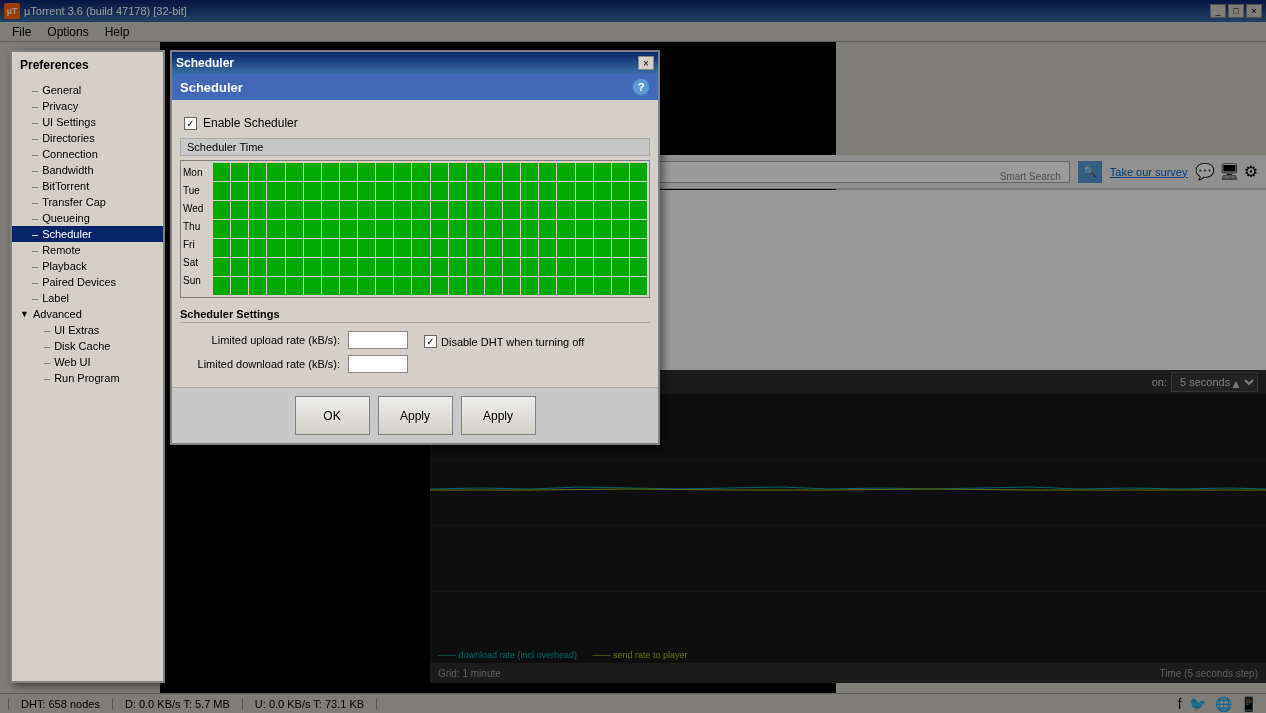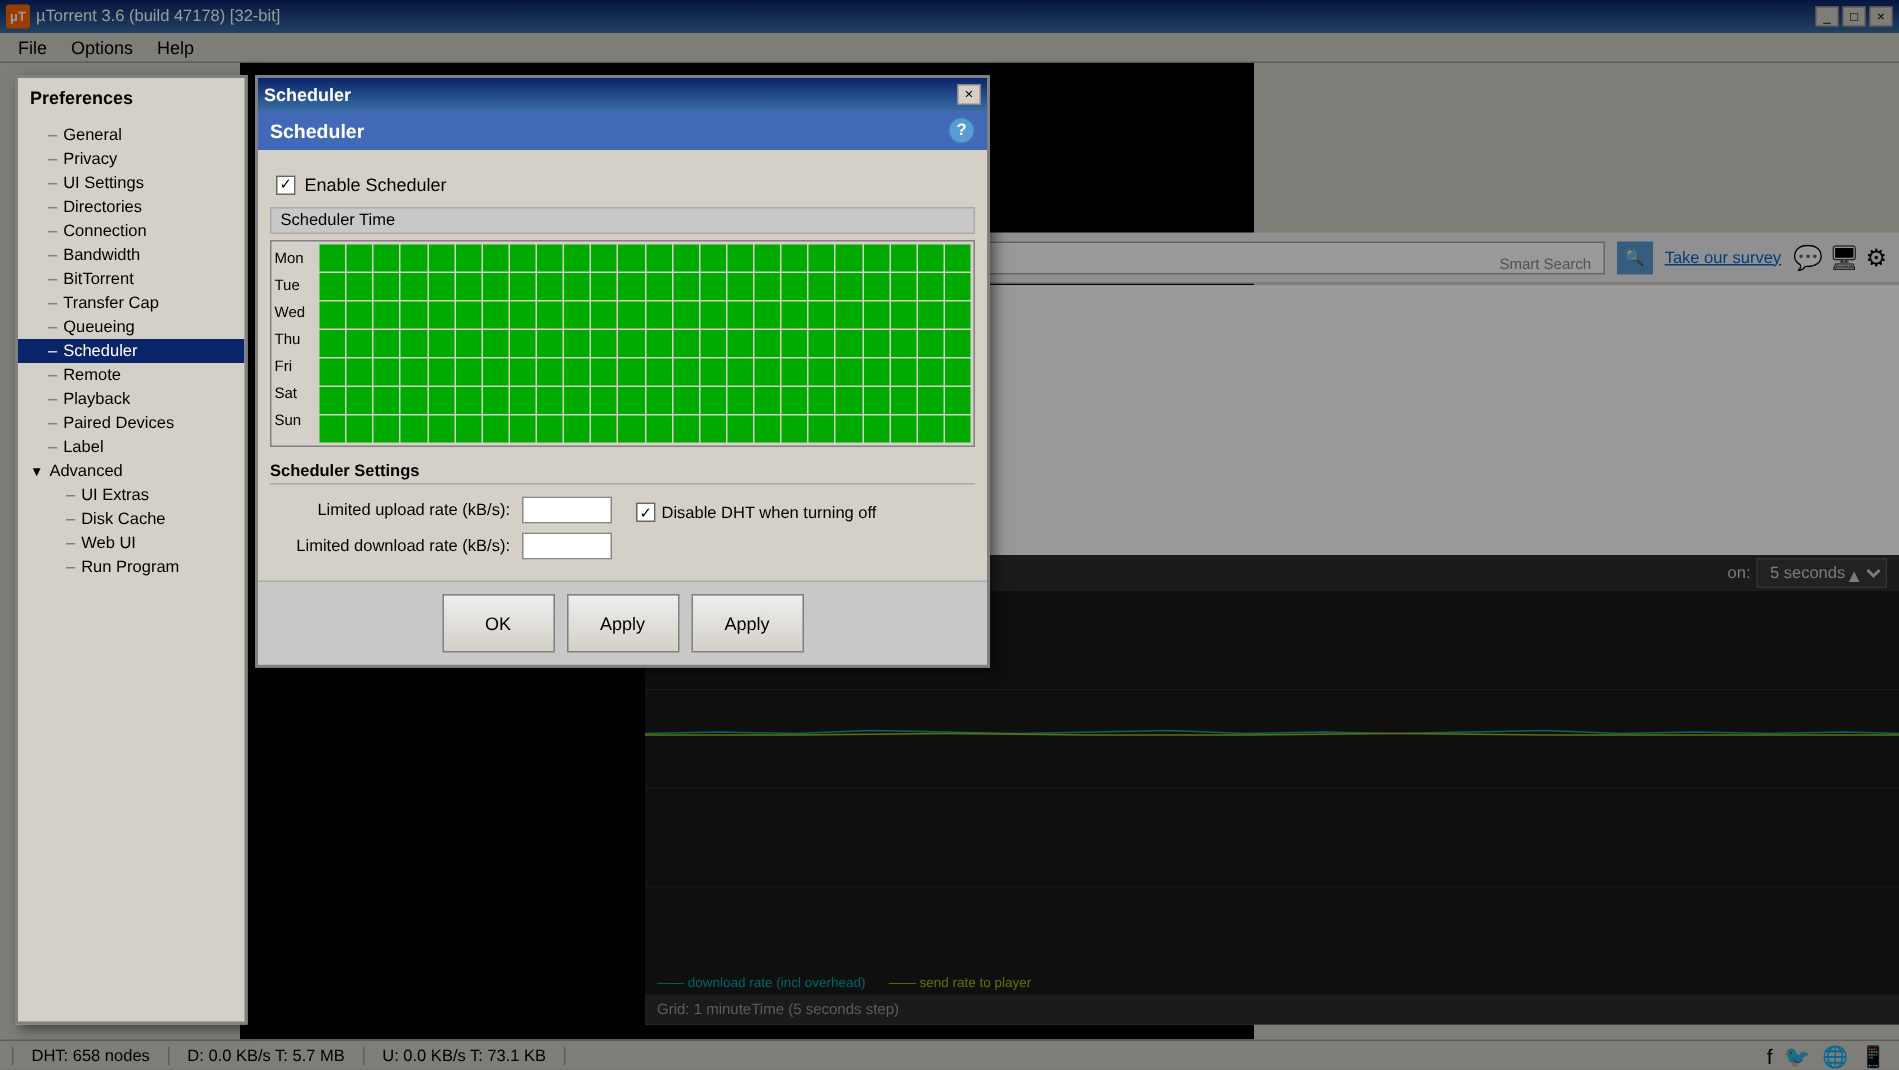--- a/index.html
+++ b/index.html
@@ -197,20 +197,21 @@
       background: #1a1a1a;
       position: relative;
     }
     .graph-footer {
       position: absolute;
       bottom: 0; left: 0; right: 0;
       height: 20px;
       background: #2d2d2d;
       display: flex;
       align-items: center;
+      justify-content: space-between;
       padding: 0 8px;
     }
     .graph-footer-text {
       color: #999;
       font-size: 10px;
     }
 
     
     .status-bar {
       position: absolute;

